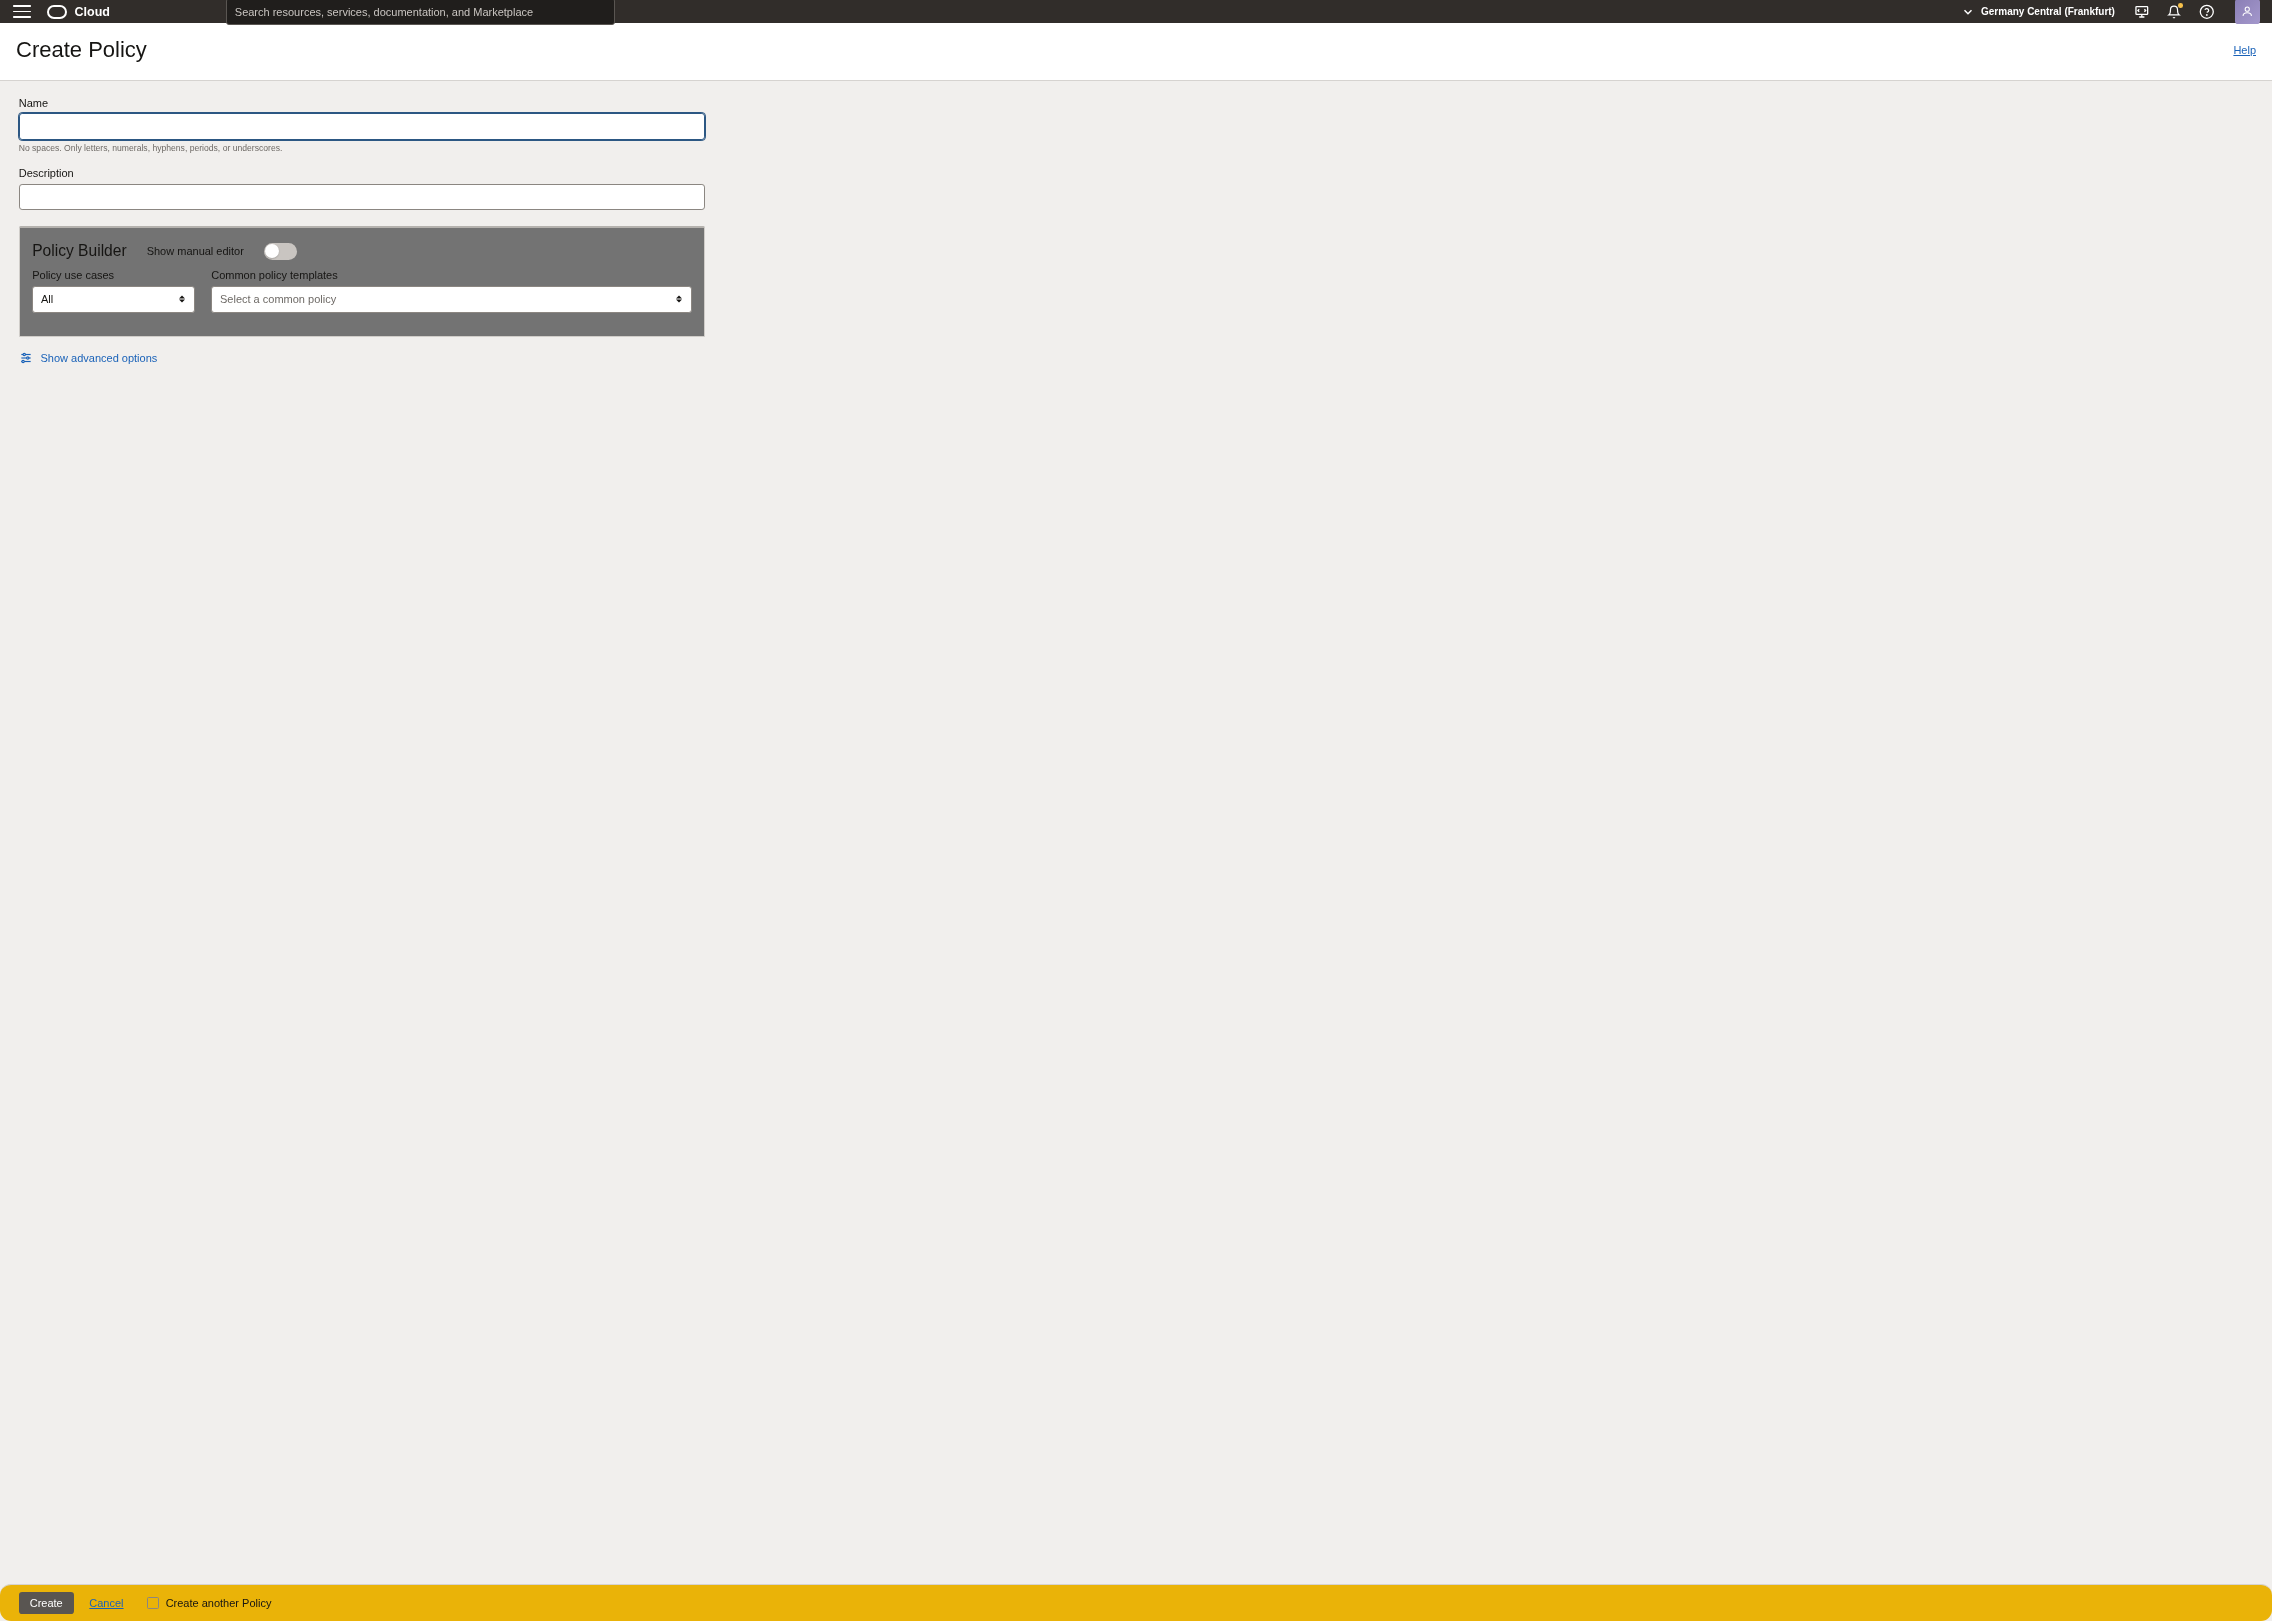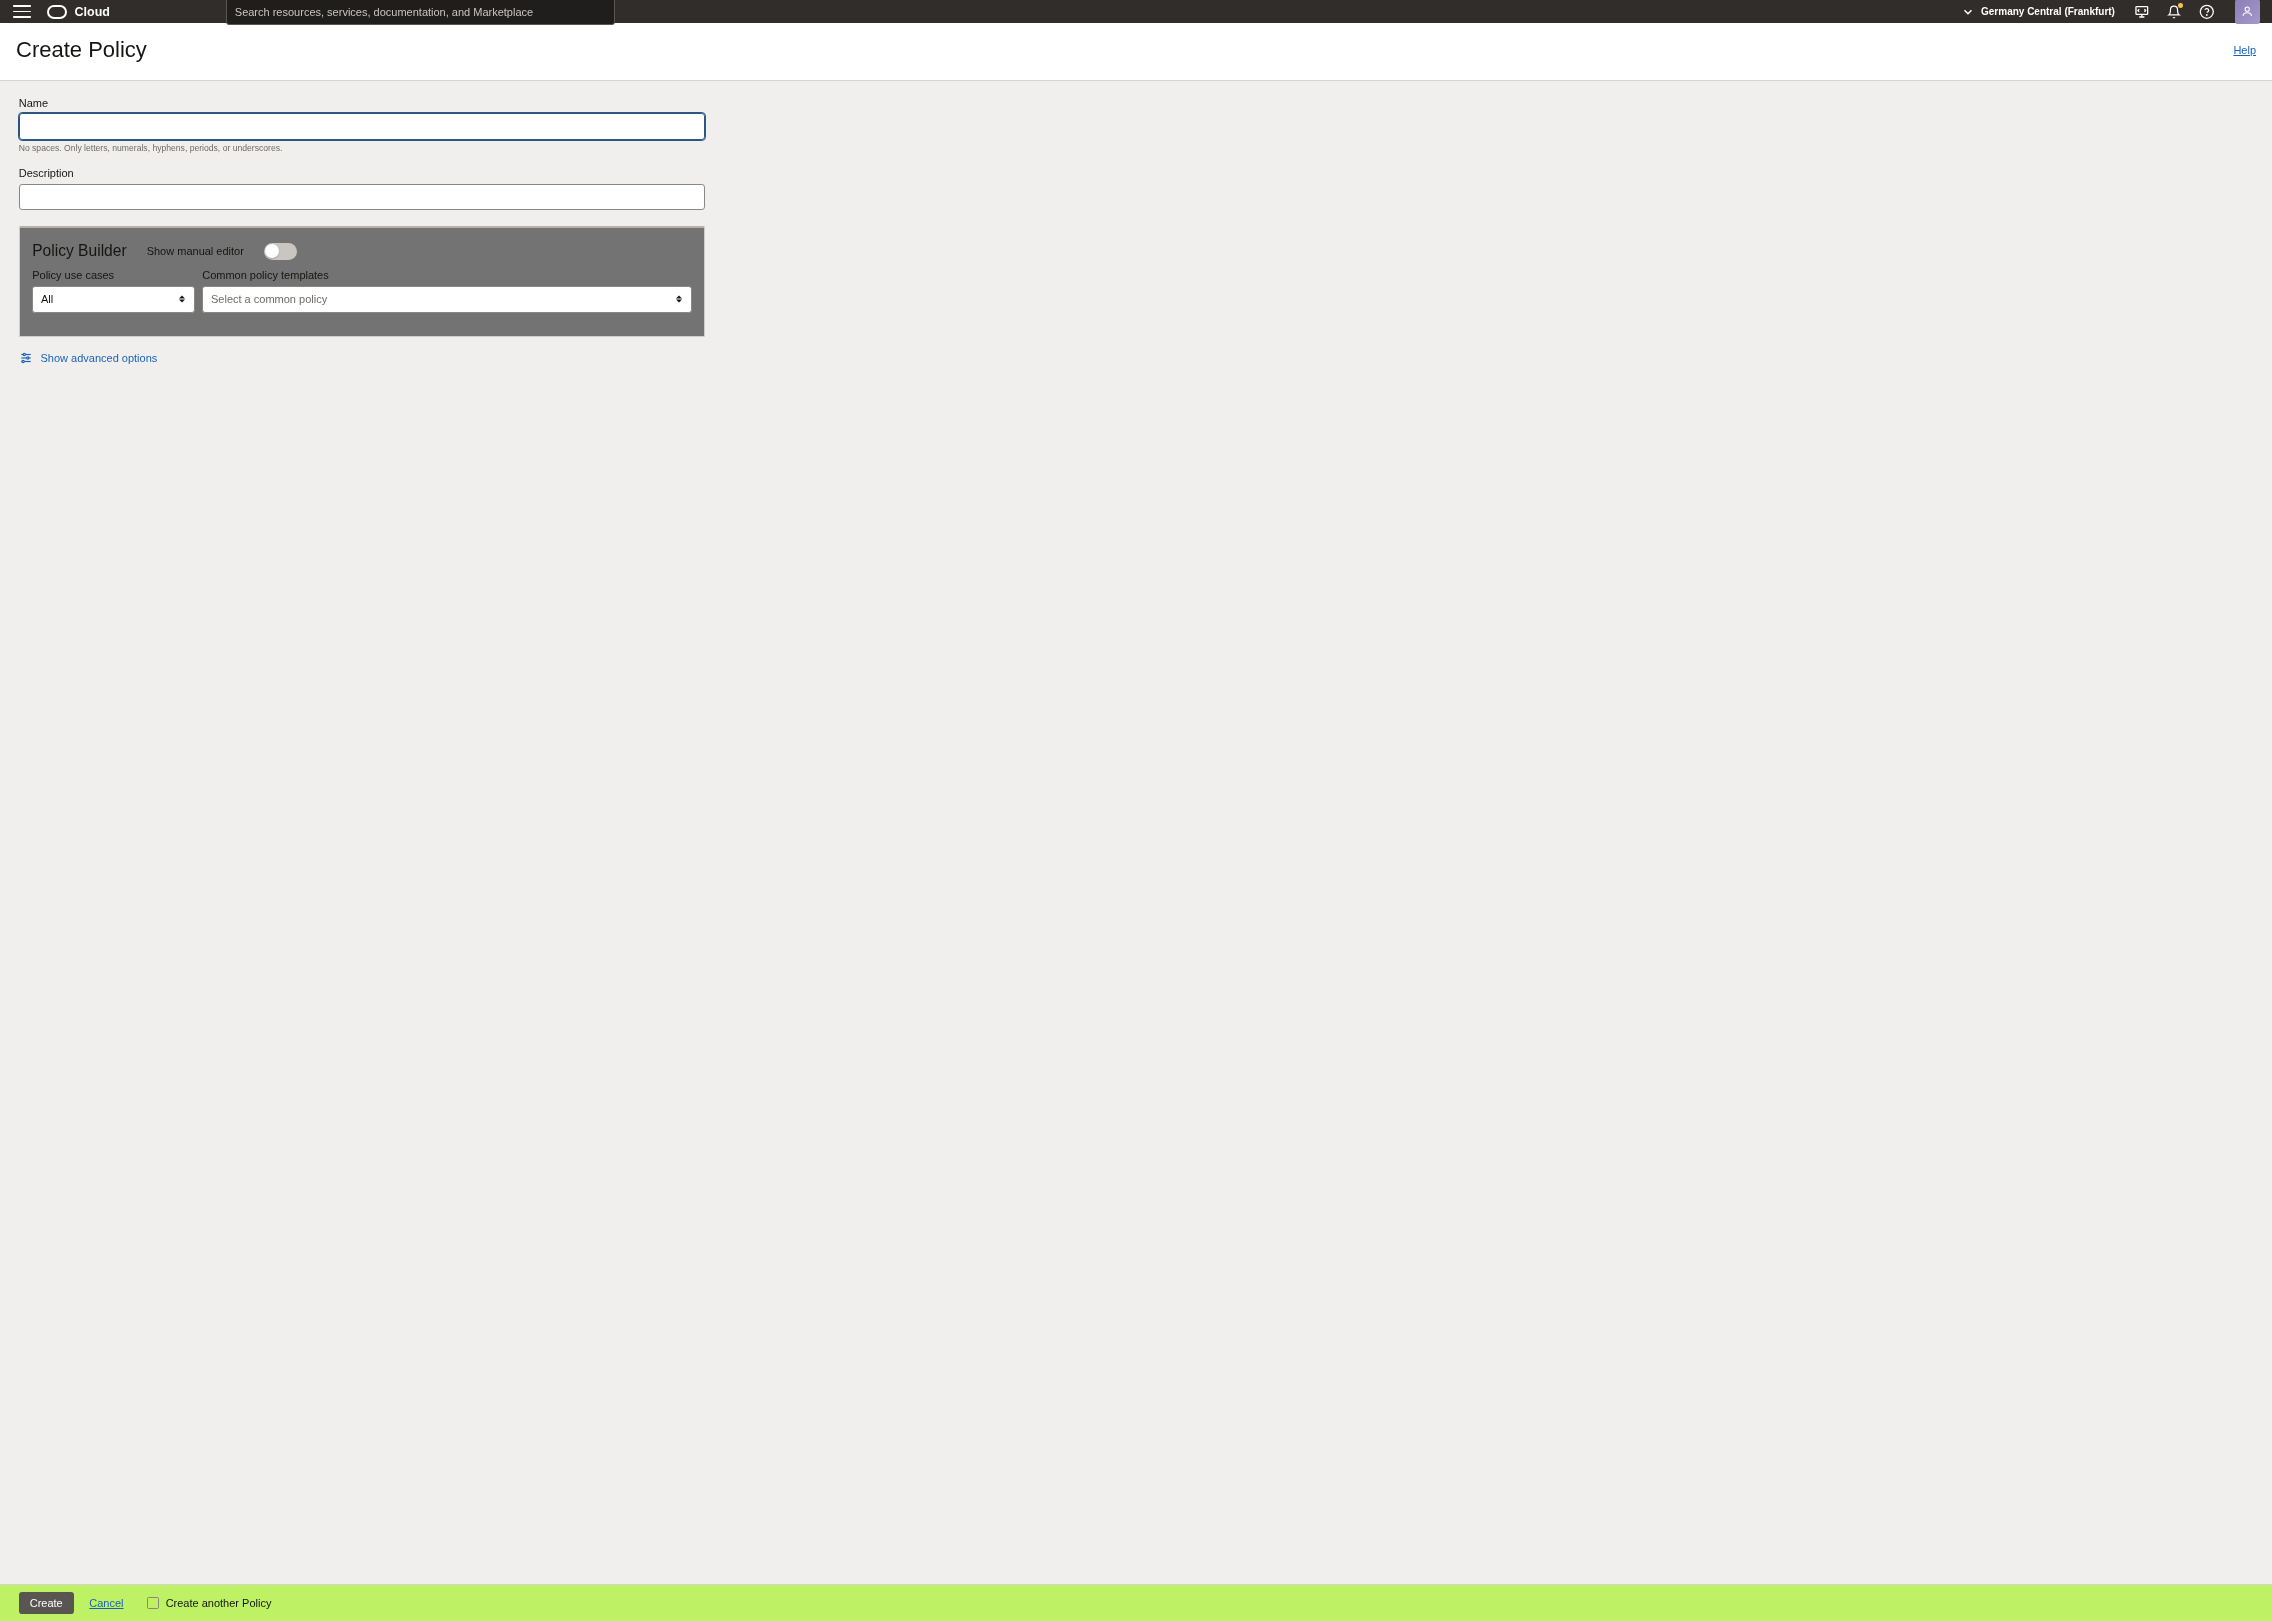--- a/index.html
+++ b/index.html
@@ -45,31 +45,31 @@
 .select-caret::after { border-top: 3.1px solid #161513; }
 .redact-pill { display: inline-block; width: 72px; height: 20px; background: #c66a4f; border: 1.6px solid #161513; border-radius: 11px; }
 
 
 .builder-box { border: 0.8px solid #d0cdc9; border-top: 2.3px solid #b5b2ae; border-radius: 1.6px; background: #737373; padding: 14px 12.5px 23px; margin-top: 16px; }
 .builder-head { display: flex; align-items: center; gap: 20px; margin-bottom: 9.3px; }
 .builder-title { font-size: 15.6px; font-weight: 400; }
 .toggle-label { font-size: 11px; }
 .toggle { width: 33px; height: 17px; border-radius: 8.6px; background: #c9c5c1; position: relative; cursor: pointer; }
 .toggle-knob { position: absolute; top: 1.6px; left: 1.6px; width: 14px; height: 14px; background: #fff; border-radius: 50%; box-shadow: 0 0.8px 1.6px rgba(0,0,0,.2); }
-.builder-row { display: flex; gap: 7px; }
+.builder-row { display: flex; gap: 16px; }
 .builder-col-1 { flex: 0 0 163px; }
 .builder-col-2 { flex: 1; }
 
 
 .adv-row { display: flex; align-items: center; gap: 7.8px; margin-top: 14px; }
 .adv-icon { width: 14px; height: 14px; color: #1a62b8; }
 .adv-link { color: #1a62b8; font-size: 11px; cursor: pointer; }
 
 
-.footer { position: fixed; bottom: 0; left: 0; right: 0; height: 37px; background: #bef264; border-top: 0.8px solid #d6d3d0; display: flex; align-items: center; padding: 0 18.7px; gap: 15.6px; }
+.footer { position: fixed; bottom: 0; left: 0; right: 0; height: 37px; background: #eab308; border-top: 0.8px solid #d6d3d0; display: flex; align-items: center; padding: 0 18.7px; gap: 15.6px; border-radius: 11px; }
 .btn-primary { background: #595551; color: #fff; border: none; border-radius: 3.1px; padding: 5.4px 11px; font-size: 11px; cursor: pointer; }
 .link-btn { color: #1a62b8; text-decoration: underline; font-size: 11px; cursor: pointer; background: none; border: none; }
 .check-wrap { display: flex; align-items: center; gap: 6.2px; margin-left: 7.8px; }
 .checkbox { width: 12.5px; height: 12.5px; border: 1.2px solid #8b8681; border-radius: 1.6px; cursor: pointer; }
 .check-label { font-size: 11px; }
 </style>
 </head>
 <body>
 
 <div class="topbar">

